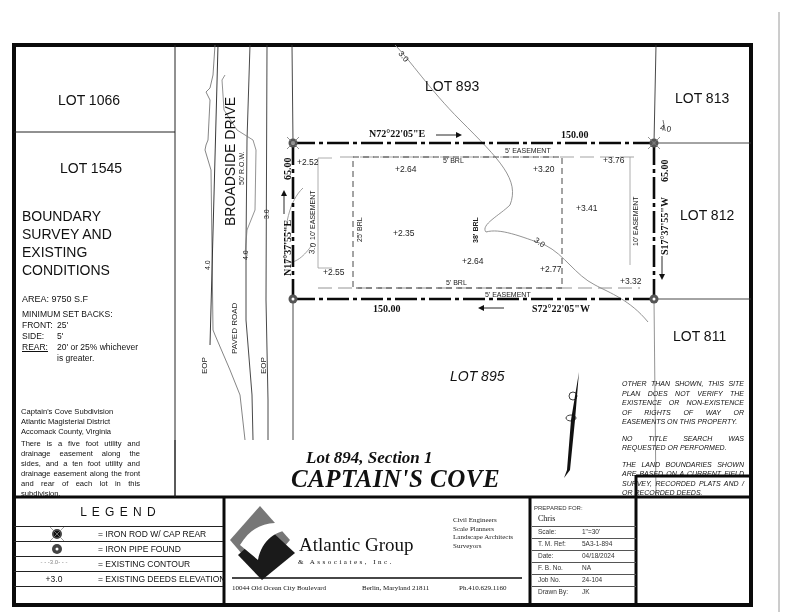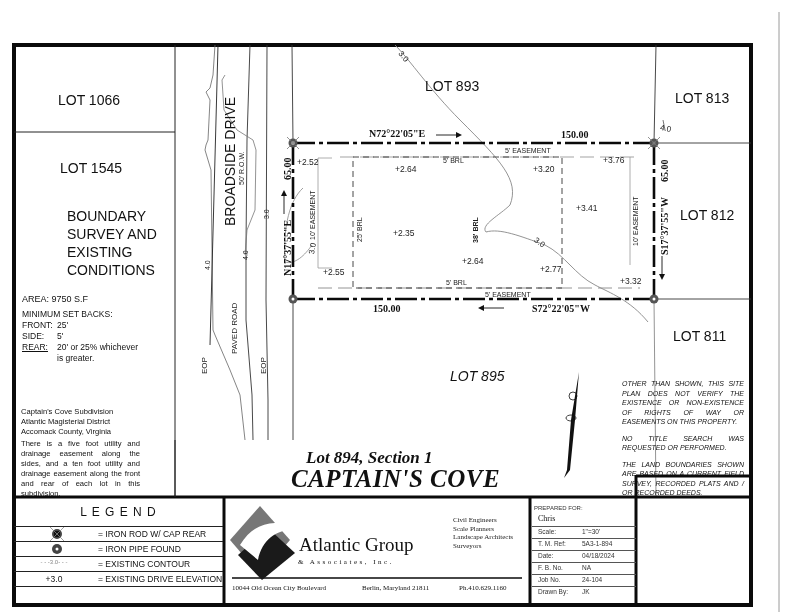--- a/index.html
+++ b/index.html
@@ -142,21 +142,21 @@
 
 <div class="abs rot-l" style="left:222px;top:226px;font-size:14px;">BROADSIDE DRIVE</div>
 <div class="abs rot-l label-sm" style="left:238px;top:185px;font-size:7px;">50' R.O.W.</div>
 <div class="abs rot-l label-sm" style="left:230px;top:354px;">PAVED ROAD</div>
 <div class="abs rot-l label-sm" style="left:200px;top:374px;">EOP</div>
 <div class="abs rot-l label-sm" style="left:259px;top:374px;">EOP</div>
 <div class="abs rot-l label-sm" style="left:204px;top:270px;font-size:7px;">4.0</div>
 <div class="abs rot-l label-sm" style="left:242px;top:260px;font-size:7px;">4.0</div>
 <div class="abs rot-l label-sm" style="left:263px;top:219px;font-size:7px;">3.0</div>
 
-<div class="abs side-title" style="left:22px;top:207px;margin-left:45px;">
+<div class="abs side-title" style="left:22px;top:207px;">
   <div>BOUNDARY</div>
   <div>SURVEY AND</div>
   <div>EXISTING</div>
   <div>CONDITIONS</div>
 </div>
 <div class="abs" style="left:22px;top:294px;font-size:9px;">AREA: 9750 S.F</div>
 <div class="abs small" style="left:22px;top:309px;width:150px;">
   <div>MINIMUM SET BACKS:</div>
   <div><span style="display:inline-block;width:35px;">FRONT:</span><span>25'</span></div>
   <div><span style="display:inline-block;width:35px;">SIDE:</span><span>5'</span></div>
@@ -221,21 +221,21 @@
 </div>
 <div class="legend-row" style="top:541px;">
   <span class="txt">= IRON PIPE FOUND</span>
 </div>
 <div class="legend-row" style="top:556px;">
   <span class="sym" style="color:#888;font-size:6px;">- - -3.0- - -</span>
   <span class="txt">= EXISTING CONTOUR</span>
 </div>
 <div class="legend-row" style="top:571px;">
   <span class="sym">+3.0</span>
-  <span class="txt">= EXISTING DRIVE ELEVATION</span>
+  <span class="txt">= EXISTING DEEDS ELEVATION</span>
 </div>
 <div class="legend-row" style="top:586px;height:18px;"></div>
 
 <div class="abs serif" style="left:299px;top:534px;font-size:19px;">Atlantic Group</div>
 <div class="abs serif" style="left:298px;top:558px;font-size:7px;letter-spacing:2.5px;">&amp; Associates, Inc.</div>
 <div class="abs serif" style="left:453px;top:516px;font-size:7px;line-height:8.5px;color:#222;">
   <div>Civil Engineers</div>
   <div>Scale Planners</div>
   <div>Landscape Architects</div>
   <div>Surveyors</div>

